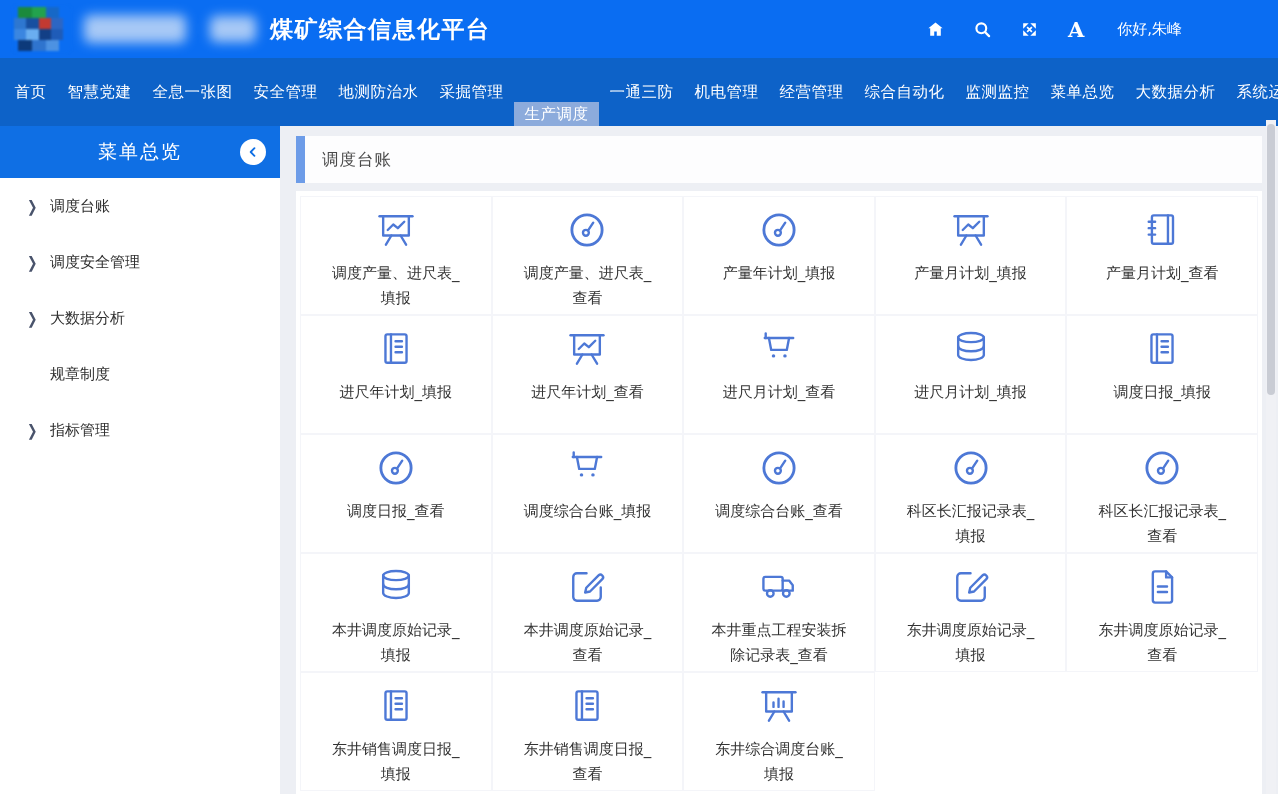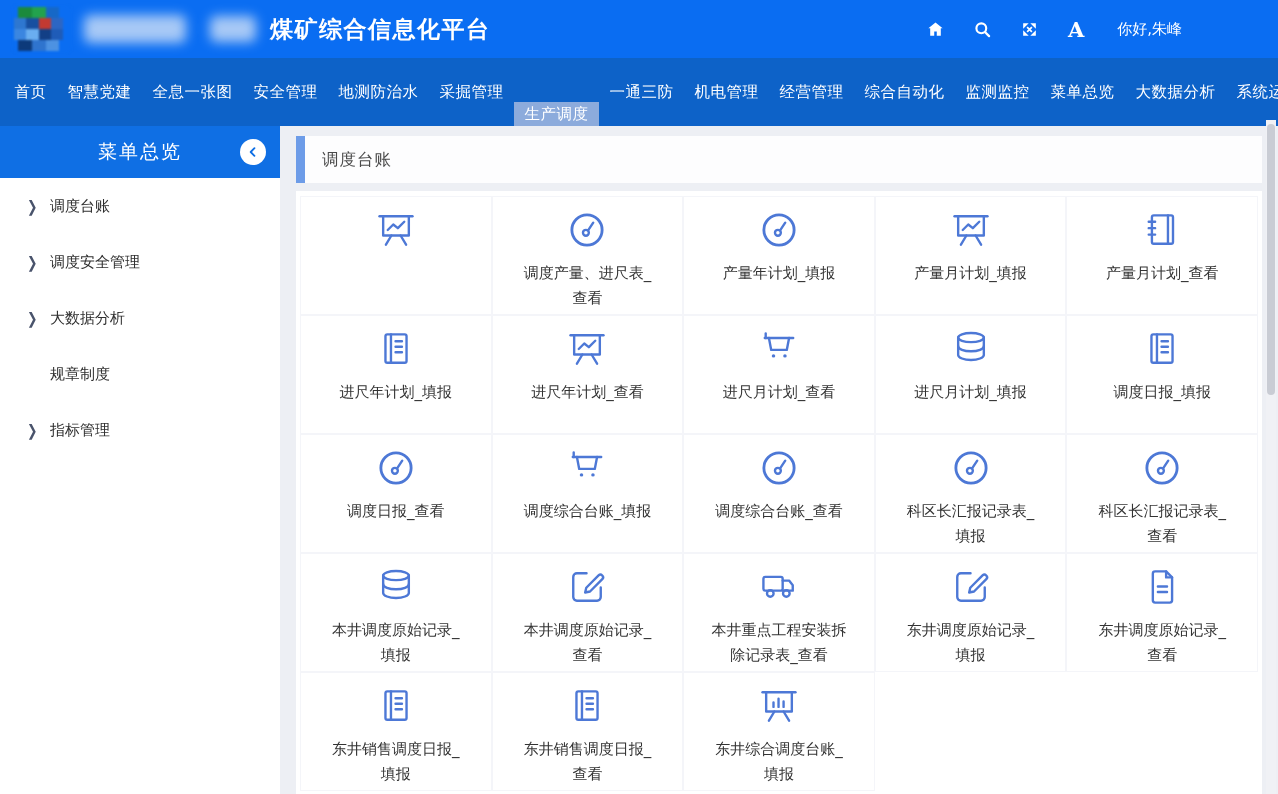--- a/index.html
+++ b/index.html
@@ -165,20 +165,21 @@
     </div>
     <div class="panel">
       <div class="grid" id="grid">
           <div class="card">
             <span><svg class="card-icon" viewBox="0 0 48 48" fill="none" stroke="#4d78d6" stroke-width="2.6" stroke-linecap="round" stroke-linejoin="round">
                 <path d="M6 9h36"></path>
                 <path d="M10 9v21h28V9"></path>
                 <path d="M19 30l-6 10M29 30l6 10"></path>
                 <path d="M15 24l6-6 5 4 7-7"></path>
               </svg></span>
+            <div class="card-label">调度产量、进尺表_填报</div>
           </div>
           <div class="card">
             <span><svg class="card-icon" viewBox="0 0 48 48" fill="none" stroke="#4d78d6" stroke-width="2.6" stroke-linecap="round" stroke-linejoin="round">
                 <circle cx="24" cy="24" r="16.5" stroke-width="3.1"></circle>
                 <circle cx="22.8" cy="27" r="3.2"></circle>
                 <path d="M25.2 24.4 30.8 16"></path>
               </svg></span>
             <div class="card-label">调度产量、进尺表_查看</div>
           </div>
           <div class="card">

